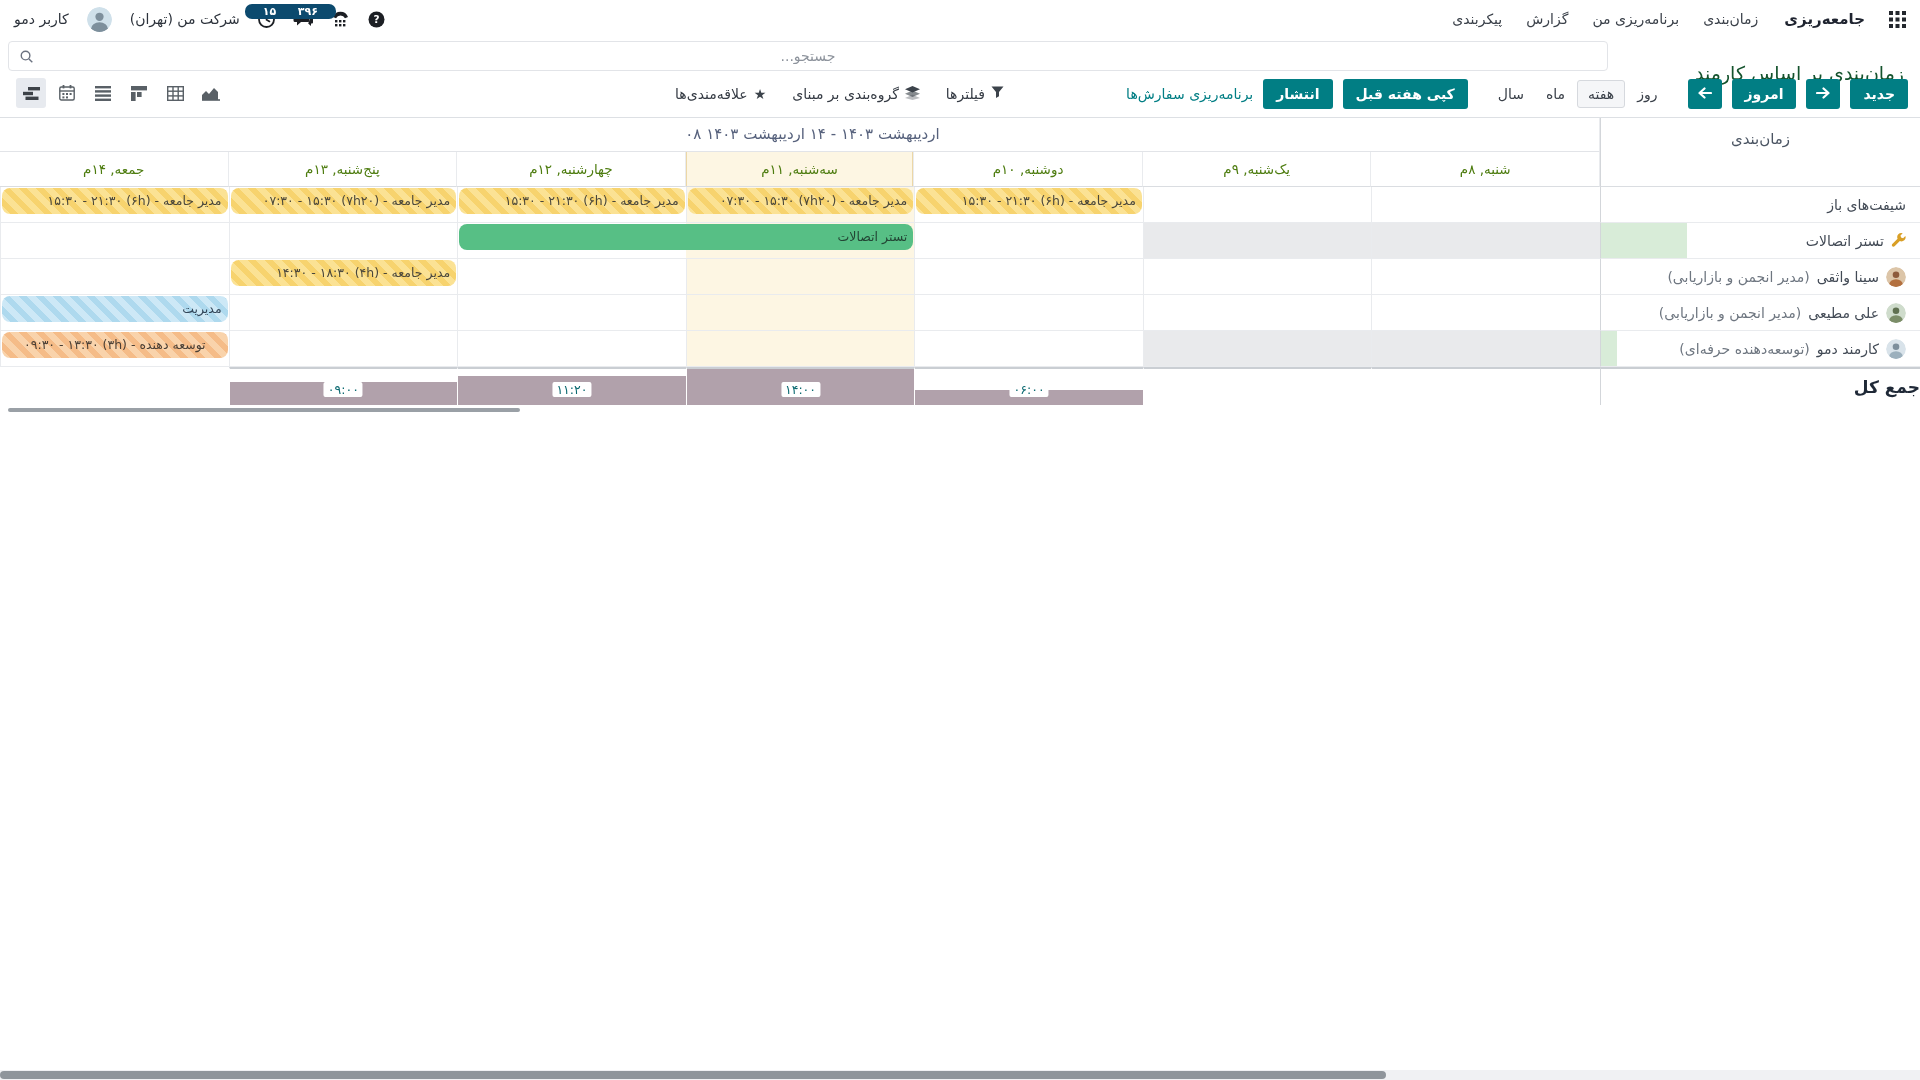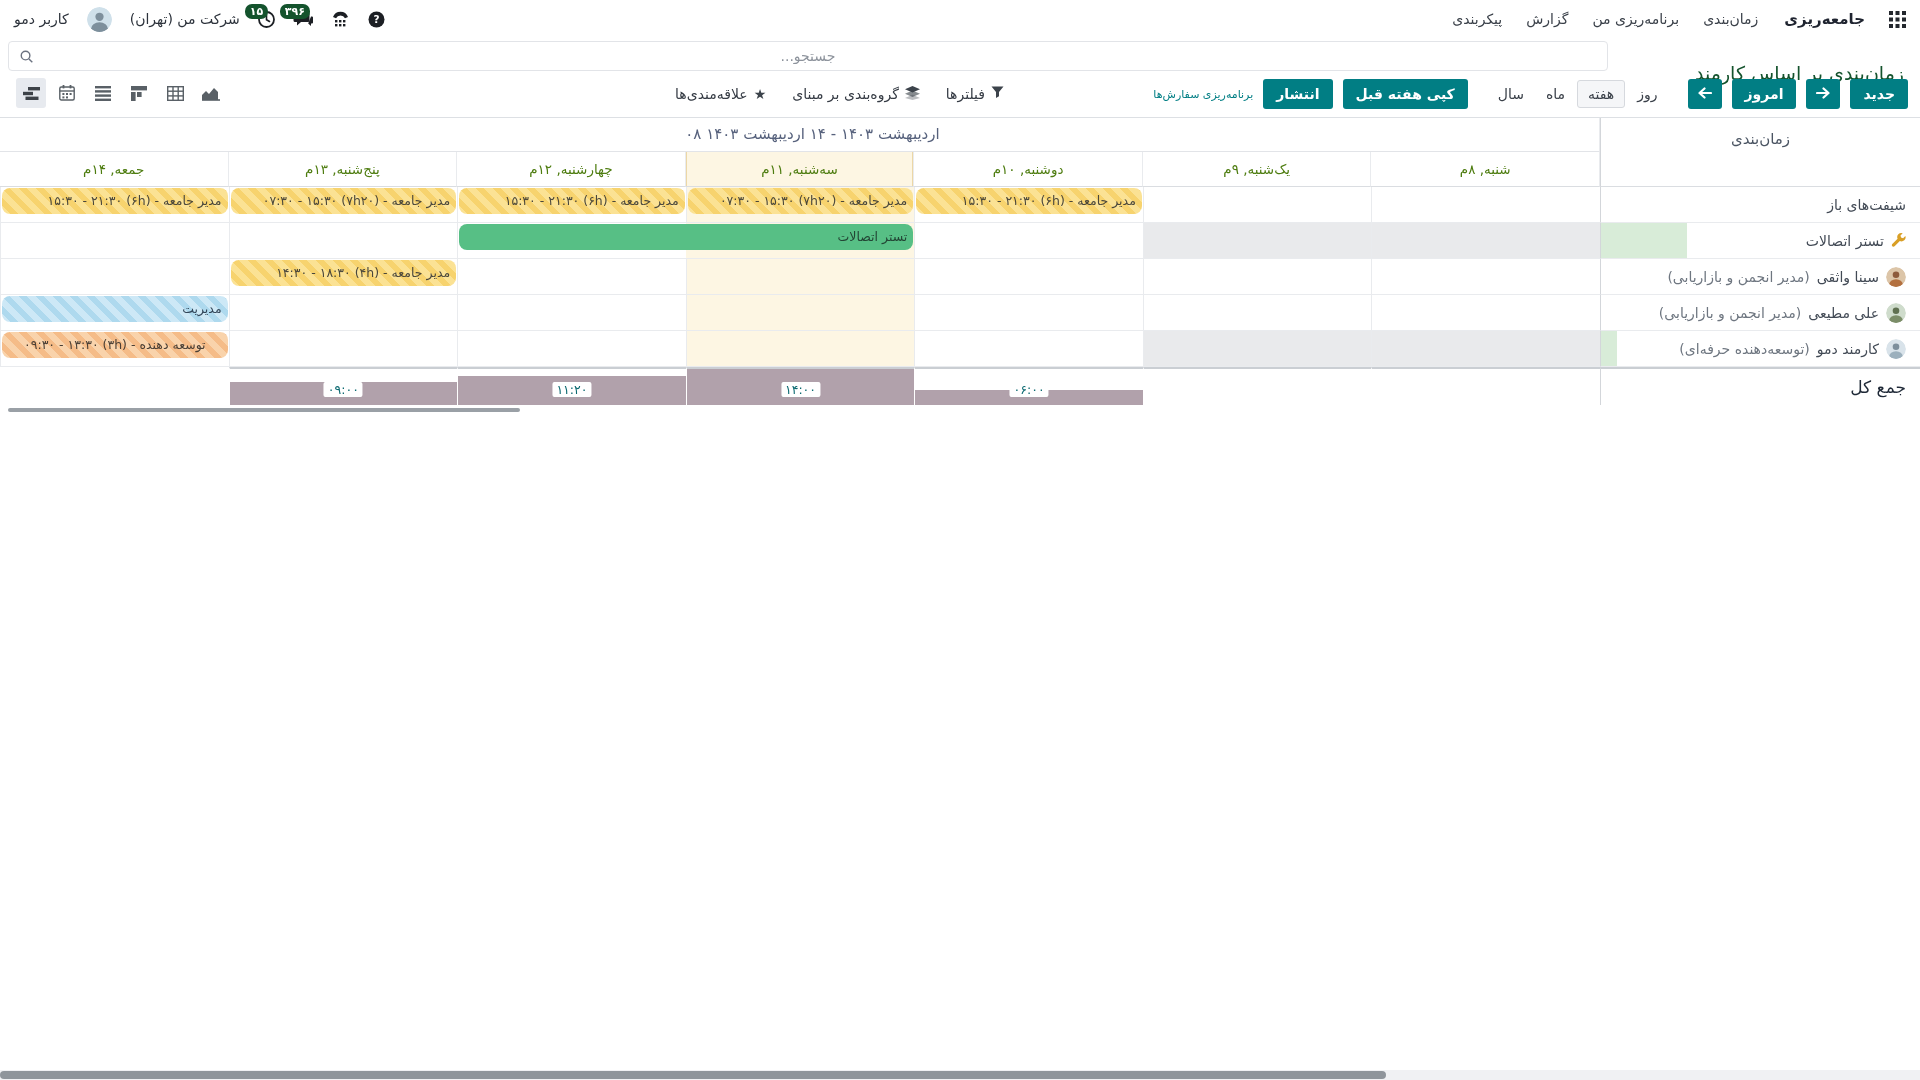--- a/index.html
+++ b/index.html
@@ -8,22 +8,22 @@
 
   
   .navbar { position:absolute; top:0; left:0; width:1920px; height:38px; background:#fff;
     display:flex; align-items:center; justify-content:space-between; padding:0 14px; }
   .nav-right, .nav-left { display:flex; align-items:center; }
   .nav-right { gap:24px; }
   .nav-left { gap:18px; }
   .app-name { font-weight:700; font-size:15px; color:#1f2430; margin-left:2px; }
   .menu-item { font-size:14px; color:#3a4049; cursor:pointer; }
   .systray-icon { position:relative; display:flex; align-items:center; }
-  .badge { position:absolute; top:-7px; left:-13px; background:#14532d; color:#fff;
-    font-size:11px; font-weight:700; line-height:15px; padding:0 5px; border-radius:7px; direction:ltr;}
+  .badge { position:absolute; top:-7px; left:-13px; background:#0c4a6e; color:#fff;
+    font-size:11px; font-weight:700; line-height:15px; padding:0 18px; border-radius:7px; direction:ltr;}
   .company { font-size:14px; color:#2c323b; }
   .username { font-size:14px; color:#2c323b; }
   .avatar { width:25px; height:25px; border-radius:50%; overflow:hidden; flex:0 0 auto; }
 
   
   .control-panel { position:absolute; top:38px; left:0; width:1920px; height:80px;
     border-bottom:1px solid #dde0e4; background:#fff; }
   .search-box { position:absolute; top:3px; left:8px; width:1600px; height:30px;
     border:1px solid #e2e4e8; border-radius:4px; display:flex; align-items:center; }
   .search-box input { position:absolute; inset:0; border:none; outline:none; width:100%;
@@ -35,21 +35,21 @@
 
   .toolbar-right { position:absolute; top:40px; right:12px; height:32px;
     display:flex; align-items:center; gap:10px; }
   .btn { background:#017e84; color:#fff; border:none; height:30px; padding:0 13px;
     border-radius:3px; font-size:14px; font-weight:700; cursor:pointer;
     display:flex; align-items:center; justify-content:center; font-family:"DejaVu Sans",sans-serif;}
   .btn.arrow { width:34px; padding:0; }
   .scale-group { display:flex; align-items:center; gap:2px; margin:0 10px; }
   .scale { font-size:14px; color:#3a4049; padding:5px 10px; border-radius:3px; cursor:pointer; }
   .scale.active { background:#f5f6f8; border:1px solid #d6d9de; }
-  .link-btn { color:#017e84; font-size:11px; font-weight:500; cursor:pointer; white-space:nowrap; }
+  .link-btn { color:#017e84; font-size:14px; font-weight:500; cursor:pointer; white-space:nowrap; }
 
   .toolbar-middle { position:absolute; top:40px; right:916px; height:32px;
     display:flex; align-items:center; gap:26px; }
   .tmi { display:flex; align-items:center; gap:6px; font-size:14px; color:#353b44; cursor:pointer; }
 
   .view-switcher { position:absolute; top:40px; left:16px; height:32px; display:flex; gap:6px; }
   .vbtn { width:30px; height:30px; display:flex; align-items:center; justify-content:center;
     border-radius:3px; cursor:pointer; }
   .vbtn.active { background:#e7eaef; }
 
@@ -80,21 +80,21 @@
     cursor:pointer; }
   .b-yellow { color:#4a473b;
     background:repeating-linear-gradient(45deg,#fbe294 0 6px,#f7d36e 6px 12px); }
   .b-green { background:#57bf85; color:#234635; }
   .b-blue { color:#33475a;
     background:repeating-linear-gradient(45deg,#cde8f6 0 6px,#aed9ee 6px 12px); }
   .b-orange { color:#4a3f35;
     background:repeating-linear-gradient(45deg,#f9d3ab 0 6px,#f5bc88 6px 12px);text-align:center; }
 
   .total-head { border-inline-end:1px solid #d3d6da; border-top:2px solid #caced3;
-    display:flex; align-items:center; padding-right:14px; font-size:17px; font-weight:400;
+    display:flex; align-items:center; font-size:17px; font-weight:700;
     color:#1f2937; }
   .total-cell { border-top:2px solid #caced3; border-inline-end:1px solid #fff; position:relative; }
   .t-bar { position:absolute; bottom:0; left:0; right:0; background:#b1a1ab; }
   .t-label { position:absolute; bottom:8px; left:50%; transform:translateX(-50%);
     background:#fff; padding:0 4px; border-radius:2px; font-size:12.5px; color:#0c6a71;
     direction:ltr; z-index:2;text-align:center; }
   .t-label:empty { display:none; }
 
   .hscroll-gantt { position:absolute; top:408px; left:8px; width:512px; height:4px;
     background:#9aa0a6; border-radius:2px; }

